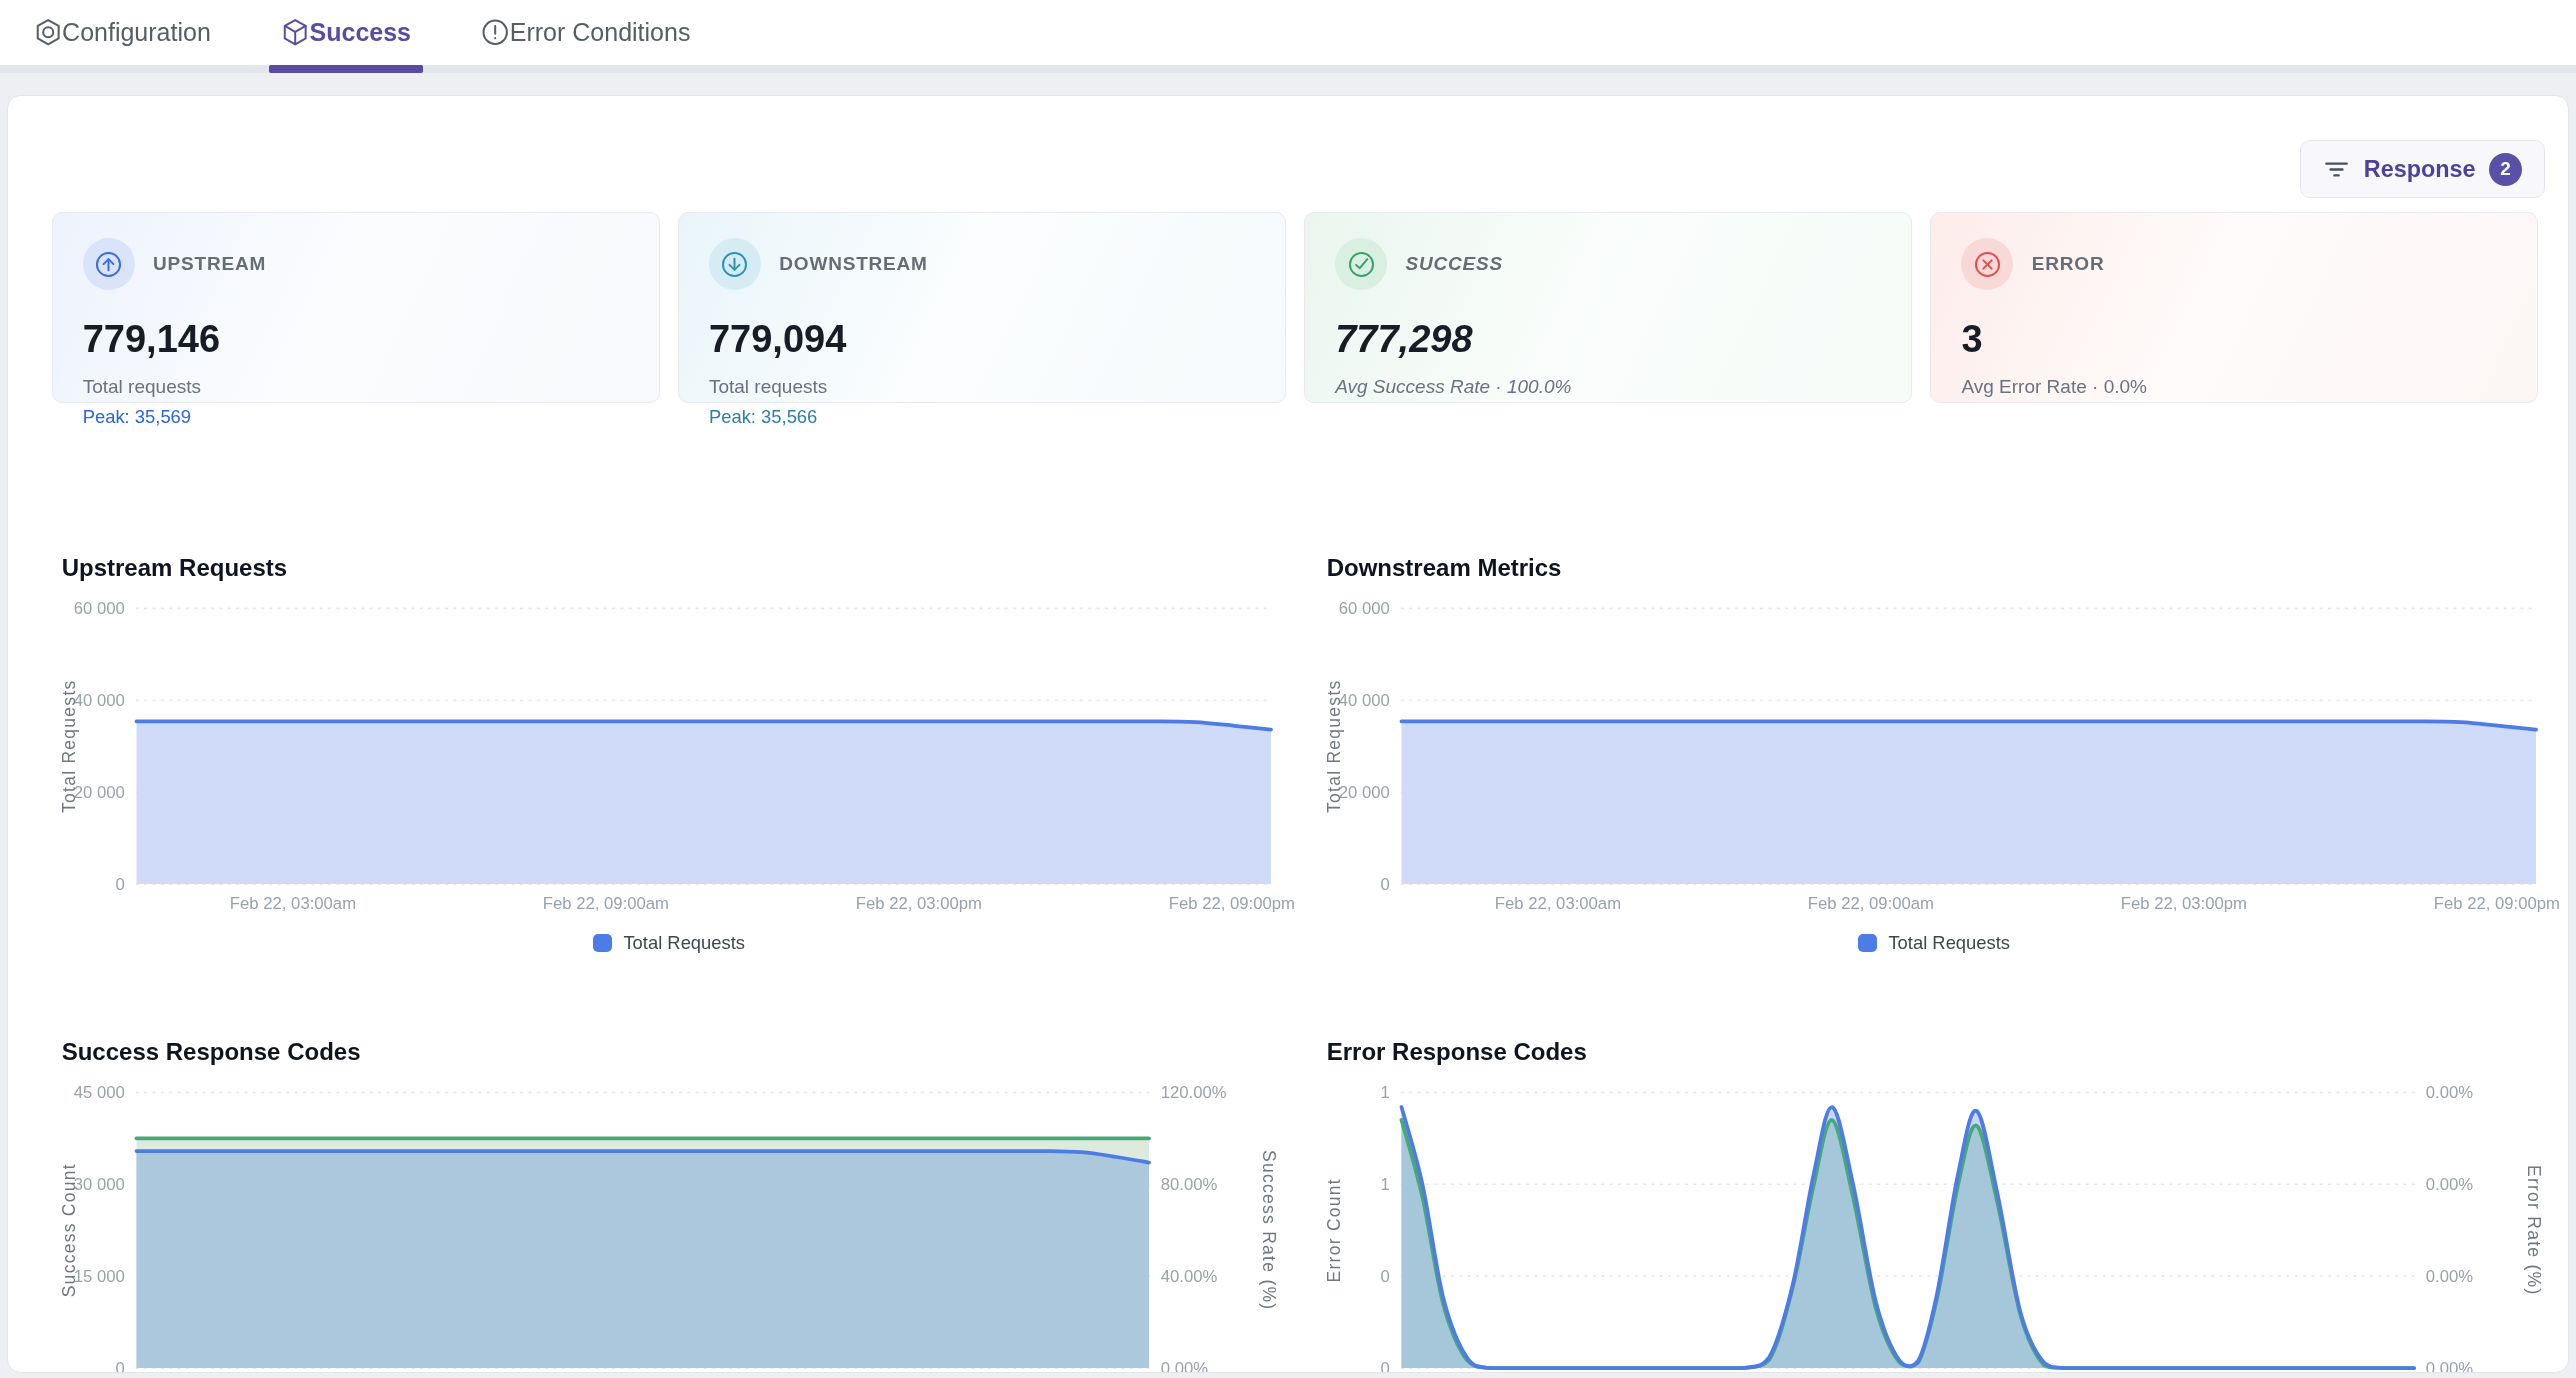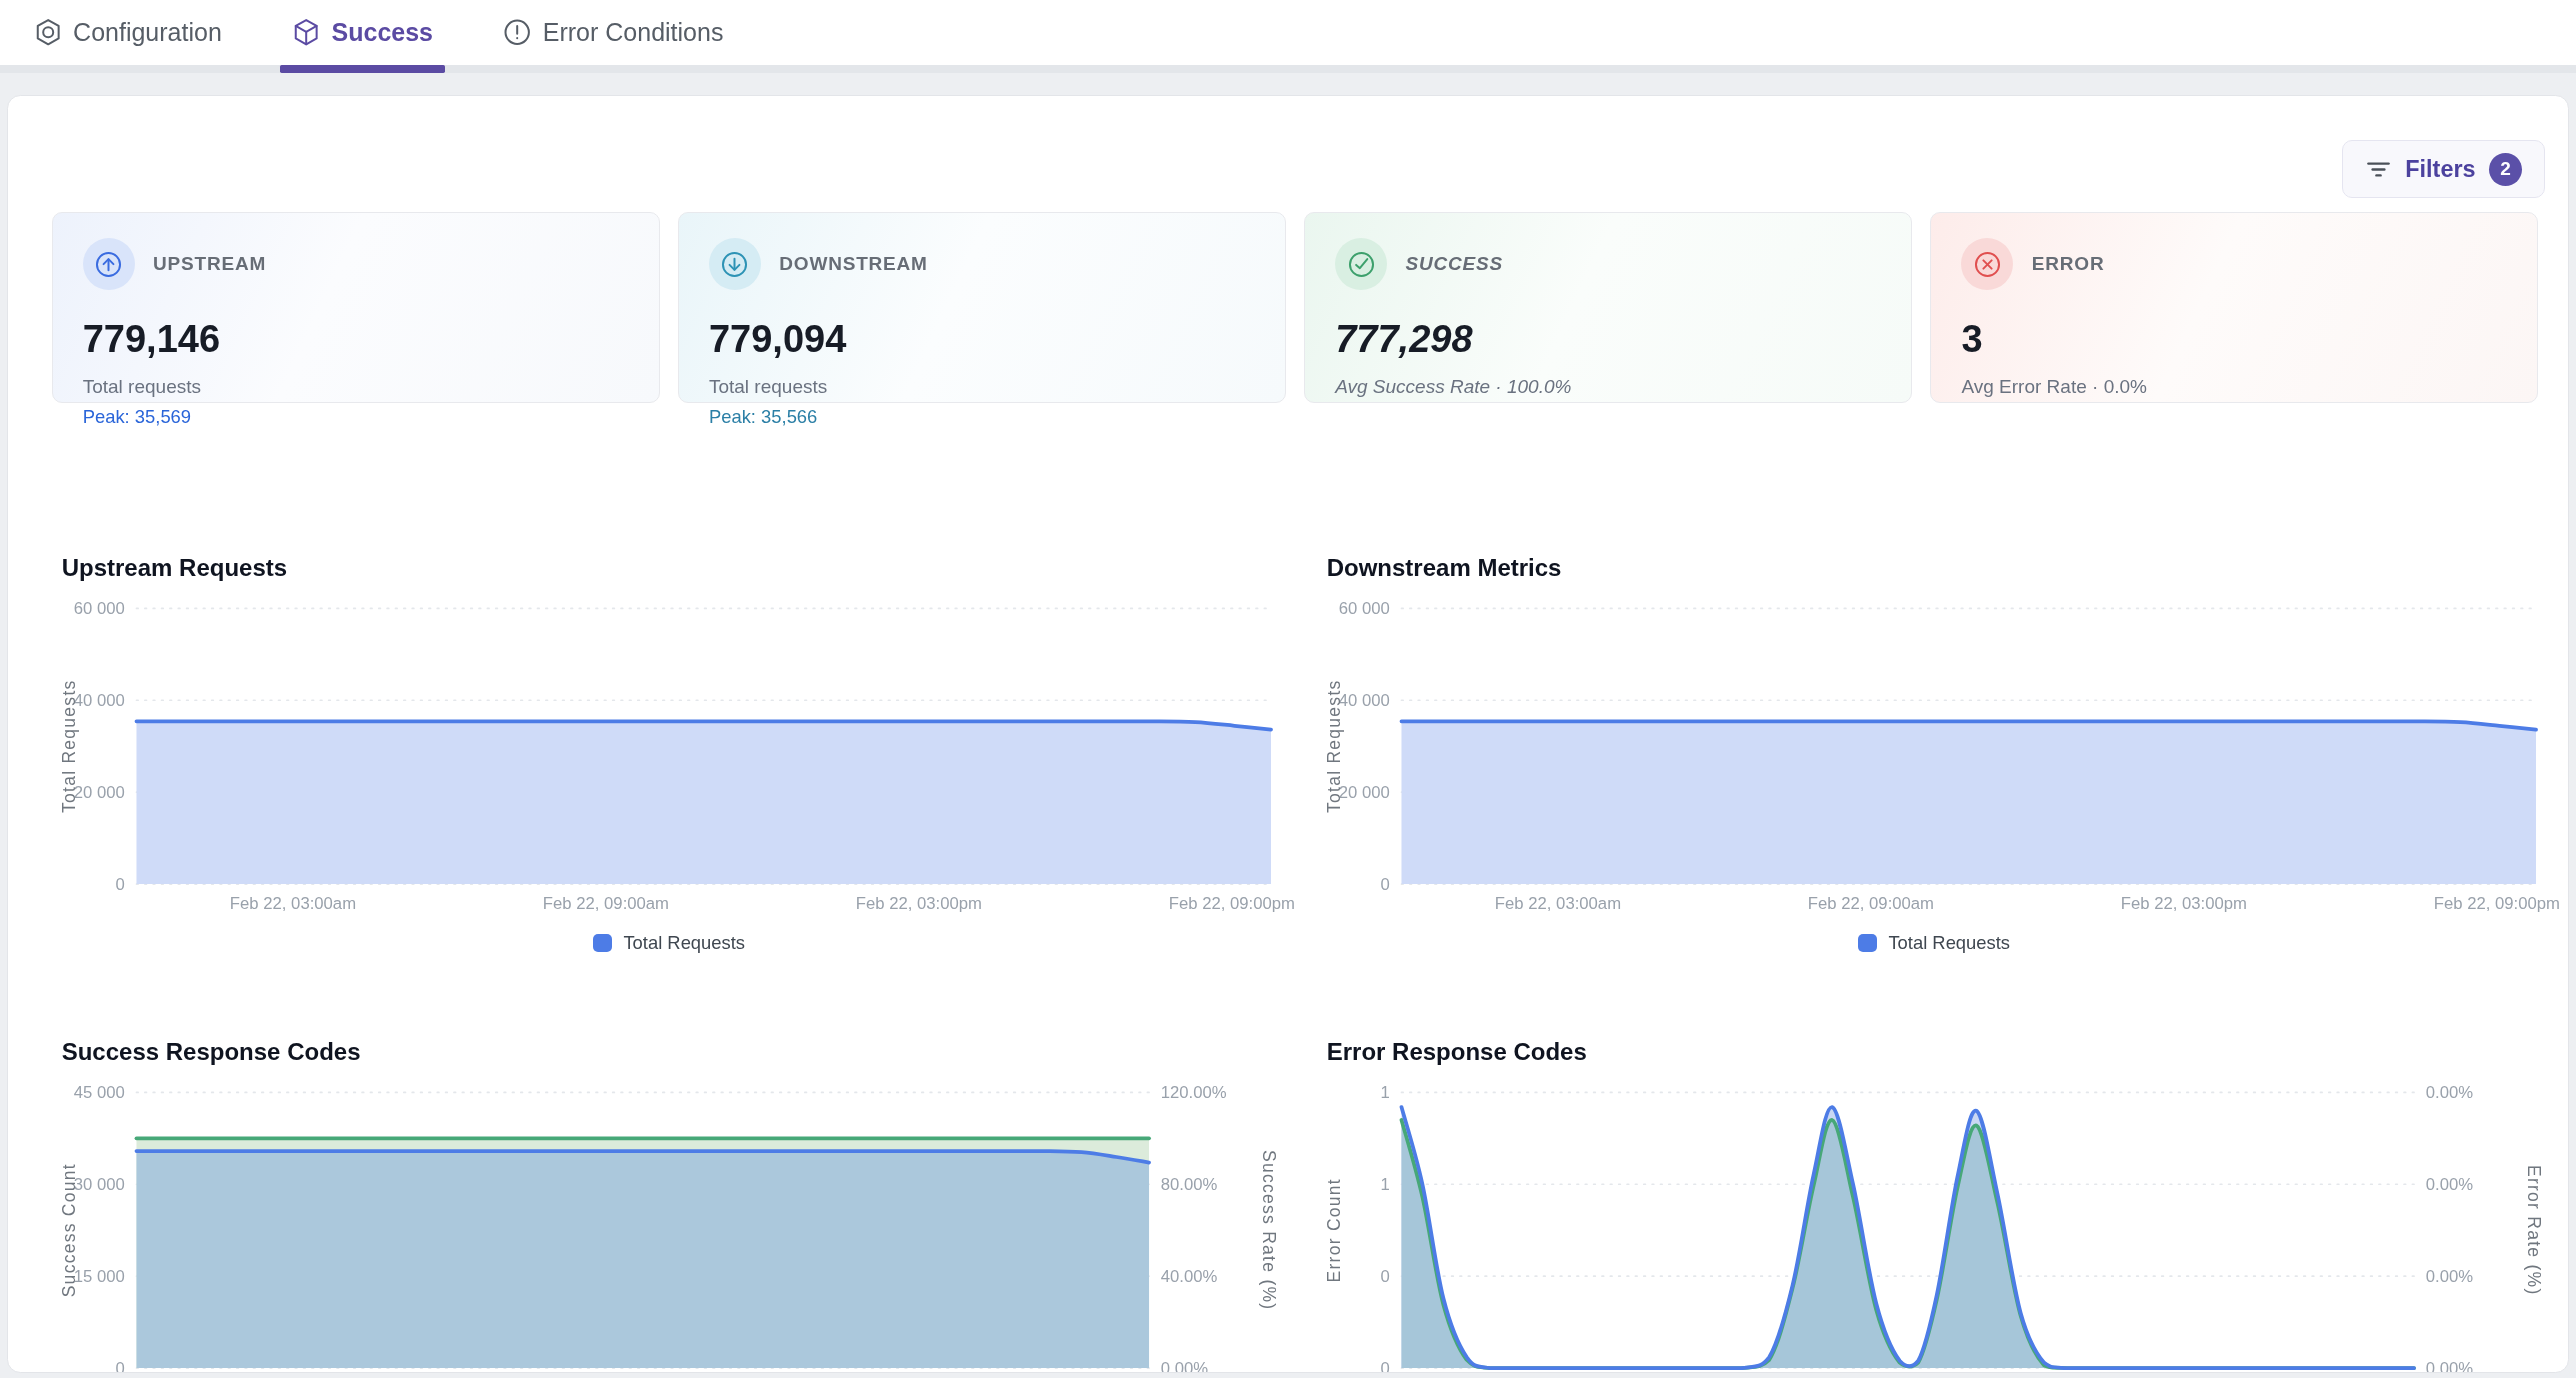--- a/index.html
+++ b/index.html
@@ -1,21 +1,21 @@
 <!DOCTYPE html>
 <html style="font-size:13.4px"><head>
 <meta charset="utf-8">
 <style>
   html,body{margin:0;padding:0;width:2576px;height:1379px;overflow:hidden;
     background:#edeff2;font-family:"Liberation Sans",sans-serif;}
 
   
   .tabbar{position:relative;height:65px;background:#ffffff;border-bottom:8.4px solid #e3e6ea;
     display:flex;align-items:center;padding-left:22px;gap:47px;}
-  .tab{position:relative;height:65px;display:flex;align-items:center;gap:11px;
+  .tab{position:relative;height:65px;display:flex;align-items:center;gap:0;
     padding:0 11.7px;font-size:25px;color:#565d66;cursor:pointer;text-align:center;}
   .tab svg{width:28.4px;height:28.4px;stroke:currentColor;fill:none;stroke-width:2.4;
     stroke-linejoin:round;stroke-linecap:round;}
   .tab.active{color:#5b4ba3;font-weight:600;}
   .tab.active::after{content:"";position:absolute;left:0;right:0;bottom:-8.4px;height:8.4px;
     background:#5b4ba3;border-radius:1.7px;}
 
   
   .content{position:absolute;left:6.7px;right:6.7px;top:95px;bottom:5px;background:#fff;
     border:0.8px solid #e3e5e9;border-radius:13.4px;overflow:hidden;}
@@ -91,21 +91,21 @@
 </div>
 
 <div class="content">
 
   <button class="filters-btn">
     <svg viewBox="0 0 32 32">
       <path d="M4 9 H28"></path>
         <path d="M9 16 H23"></path>
         <path d="M13.5 23 H18.5"></path>
     </svg>
-    <span>Filters</span>
+    <span>Response</span>
     <span class="filters-badge">2</span>
   </button>
 
   <div class="stats">
 
     <div class="stat-card upstream">
       <div class="stat-head">
         <span class="stat-chip">
           <svg viewBox="0 0 40 40">
               <circle cx="20" cy="20" r="14"></circle>

